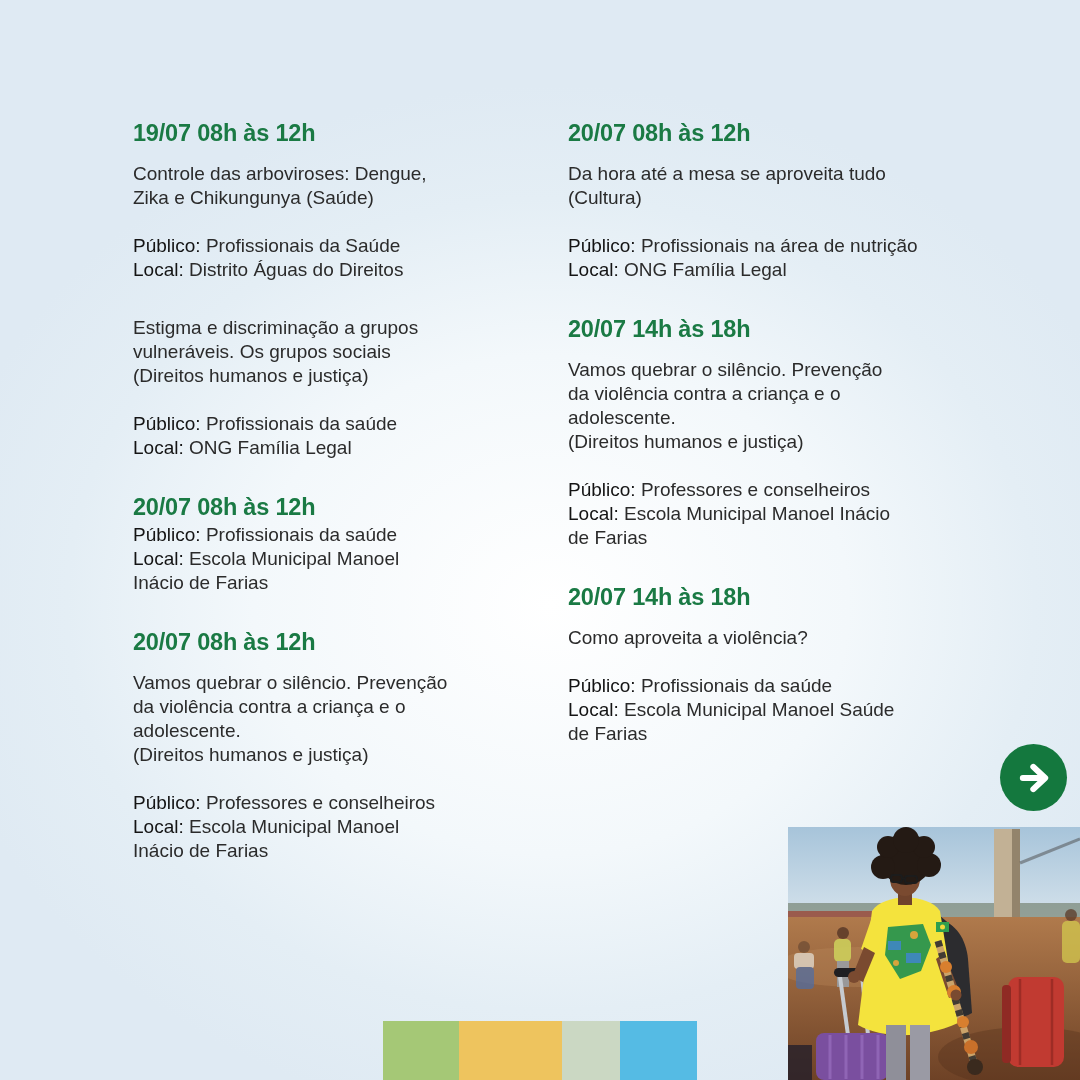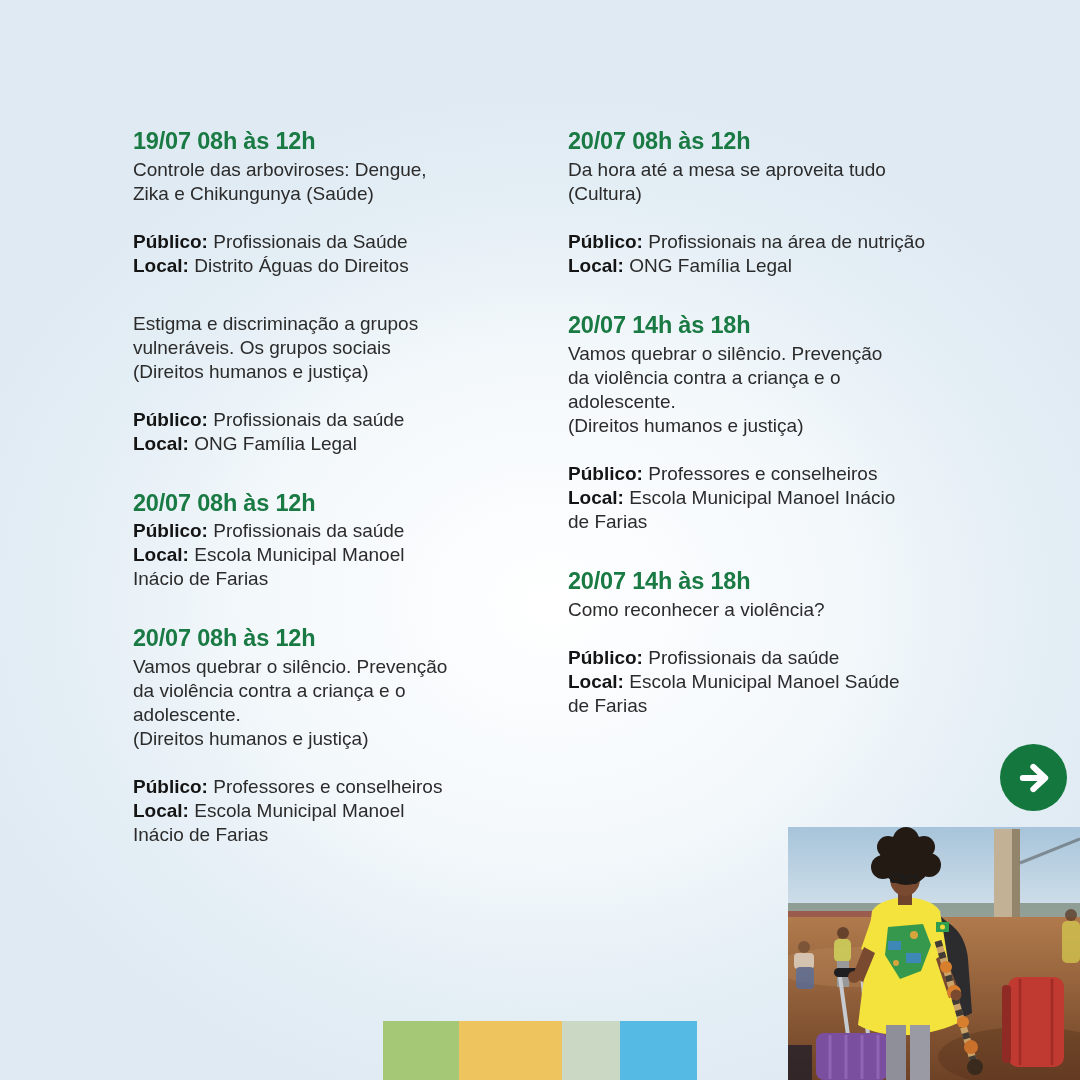--- a/index.html
+++ b/index.html
@@ -1,33 +1,33 @@
 <!DOCTYPE html>
 <html lang="pt-BR"><head>
 <meta charset="utf-8">
 <style>
   html,body{margin:0;padding:0;background:#dfeaf3;}
   .canvas{
     position:relative;width:1080px;height:1080px;overflow:hidden;
     font-family:"Liberation Sans",sans-serif;color:#2b2b2b;
     background:radial-gradient(ellipse 620px 520px at 51% 56%, #ffffff 0%, #f3f8fb 48%, #e4eef5 78%, #dfeaf3 100%);
   }
-  .col{position:absolute;top:128px;}
+  .col{position:absolute;top:120px;}
   .col-left{left:133px;width:395px;}
   .col-right{left:568px;width:432px;}
   .event{margin:0 0 34px 0;}
   .event-date{
     margin:0 0 3px 0;font-size:23.5px;line-height:26px;font-weight:800;
     color:#1a7a44;letter-spacing:-0.2px;
   }
   .event-desc{
-    margin:4px 0 24px 0;font-size:19px;line-height:24px;white-space:pre-line;color:#2b2b2b;
+    margin:16px 0 24px 0;font-size:19px;line-height:24px;white-space:pre-line;color:#2b2b2b;
   }
   .meta{margin:0;font-size:19px;line-height:24px;}
-  .meta b{font-weight:700;color:#141414;margin-right:.28em;}
+  .meta b{font-weight:400;color:#141414;margin-right:.28em;}
   .meta span{white-space:pre-line;color:#2b2b2b;text-align:right;}
   .next-btn{
     position:absolute;left:1000px;top:744px;width:67px;height:67px;border-radius:50%;
     background:#14783e;border:none;display:flex;align-items:center;justify-content:center;
     cursor:pointer;padding:0;
   }
   .next-btn svg{display:block;}
   .photo{
     position:absolute;left:788px;top:827px;width:292px;height:253px;overflow:hidden;
   }
@@ -94,21 +94,21 @@
 da violência contra a criança e o
 adolescente.
 (Direitos humanos e justiça)</p>
       <p class="meta"><b>Público:</b><span>Professores e conselheiros</span></p>
       <p class="meta"><b>Local:</b><span>Escola Municipal Manoel Inácio
 de Farias</span></p>
     </section>
 
     <section class="event">
       <h2 class="event-date">20/07 14h às 18h</h2>
-      <p class="event-desc">Como reconhecer a violência?</p>
+      <p class="event-desc">Como aproveita a violência?</p>
       <p class="meta"><b>Público:</b><span>Profissionais da saúde</span></p>
       <p class="meta"><b>Local:</b><span>Escola Municipal Manoel Saúde
 de Farias</span></p>
     </section>
 
   </div>
 
   <button class="next-btn">
     <span>
       <svg width="42" height="42" viewBox="0 0 32 32" fill="none">

